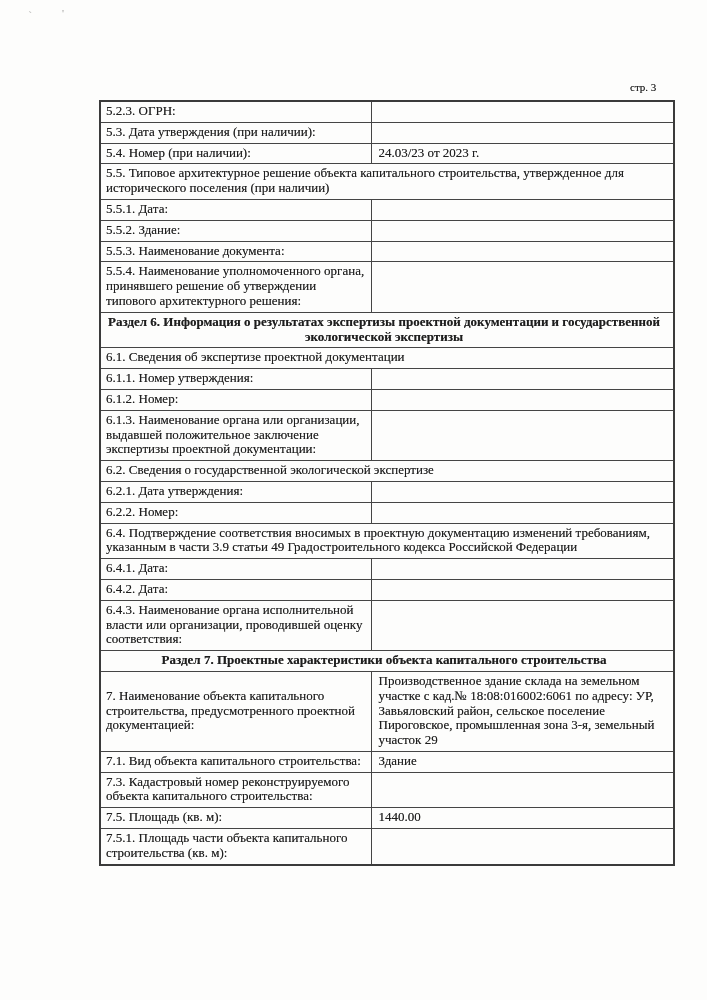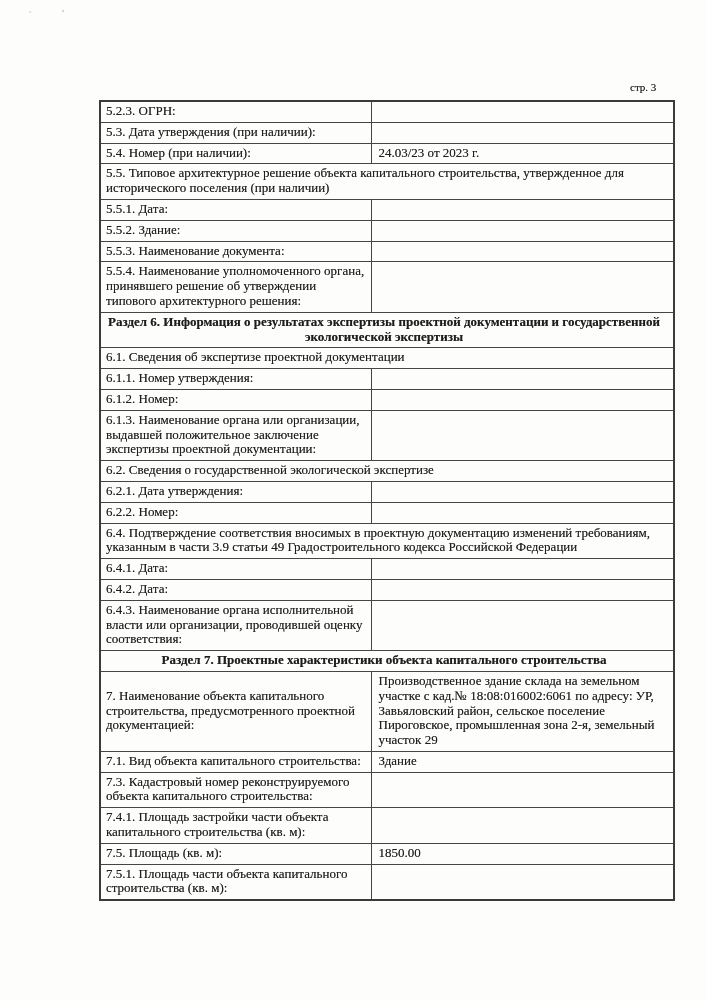--- a/index.html
+++ b/index.html
@@ -147,37 +147,33 @@
         </tr>
         <tr>
           <td class="label-cell">6.4.3. Наименование органа исполнительной власти или организации, проводившей оценку соответствия:</td>
           <td class="value-cell"></td>
         </tr>
         <tr>
           <td colspan="2" class="section-cell">Раздел 7. Проектные характеристики объекта капитального строительства</td>
         </tr>
         <tr>
           <td class="label-cell">7. Наименование объекта капитального строительства, предусмотренного проектной документацией:</td>
-          <td class="value-cell">Производственное здание склада на земельном участке с кад.№ 18:08:016002:6061 по адресу: УР, Завьяловский район, сельское поселение Пироговское, промышленная зона 2-я, земельный участок 29</td>
+          <td class="value-cell">Производственное здание склада на земельном участке с кад.№ 18:08:016002:6061 по адресу: УР, Завьяловский район, сельское поселение Пироговское, промышленная зона 3-я, земельный участок 29</td>
         </tr>
         <tr>
           <td class="label-cell">7.1. Вид объекта капитального строительства:</td>
           <td class="value-cell">Здание</td>
         </tr>
         <tr>
           <td class="label-cell">7.3. Кадастровый номер реконструируемого объекта капитального строительства:</td>
           <td class="value-cell"></td>
         </tr>
         <tr>
-          <td class="label-cell">7.4.1. Площадь застройки части объекта капитального строительства (кв. м):</td>
-          <td class="value-cell"></td>
-        </tr>
-        <tr>
           <td class="label-cell">7.5. Площадь (кв. м):</td>
-          <td class="value-cell">1850.00</td>
+          <td class="value-cell">1440.00</td>
         </tr>
         <tr>
           <td class="label-cell">7.5.1. Площадь части объекта капитального строительства (кв. м):</td>
           <td class="value-cell"></td>
         </tr>
       </tbody>
   </table>
 </div>
 
 </body></html>

